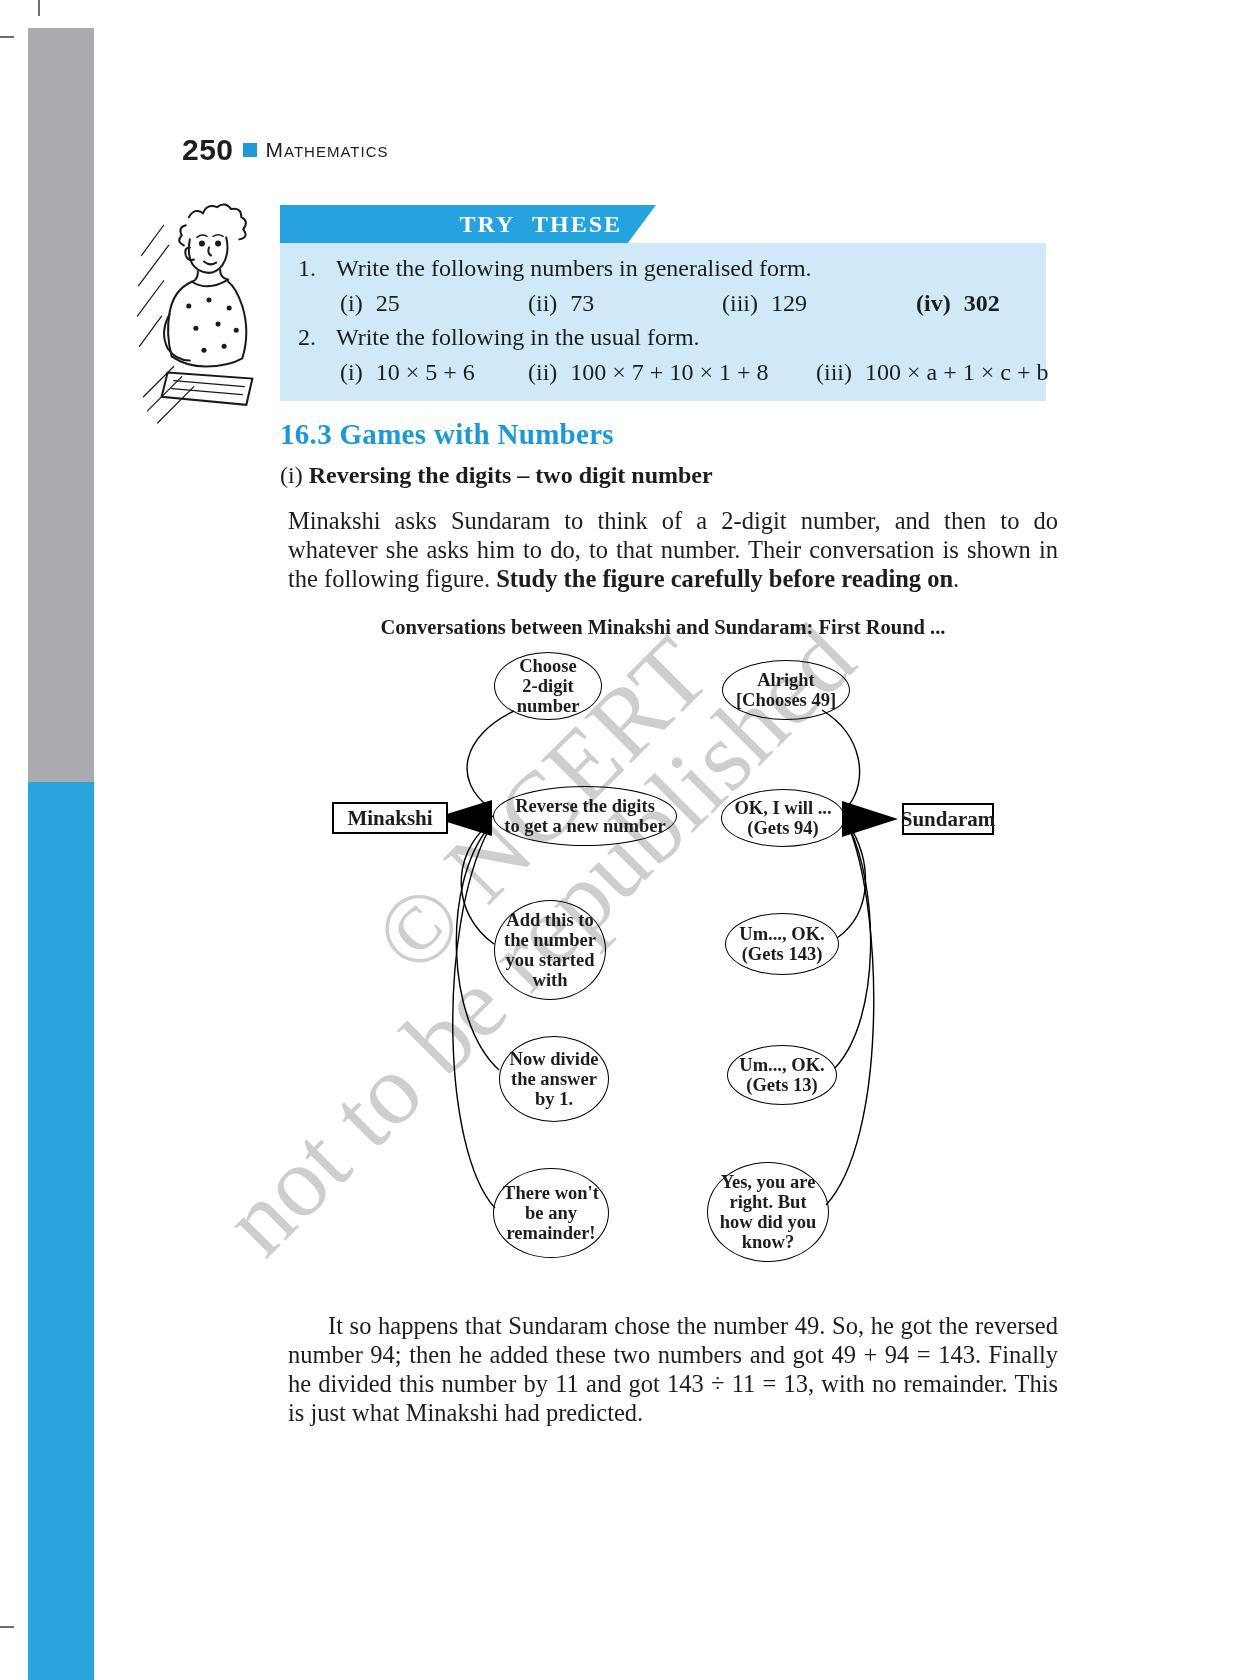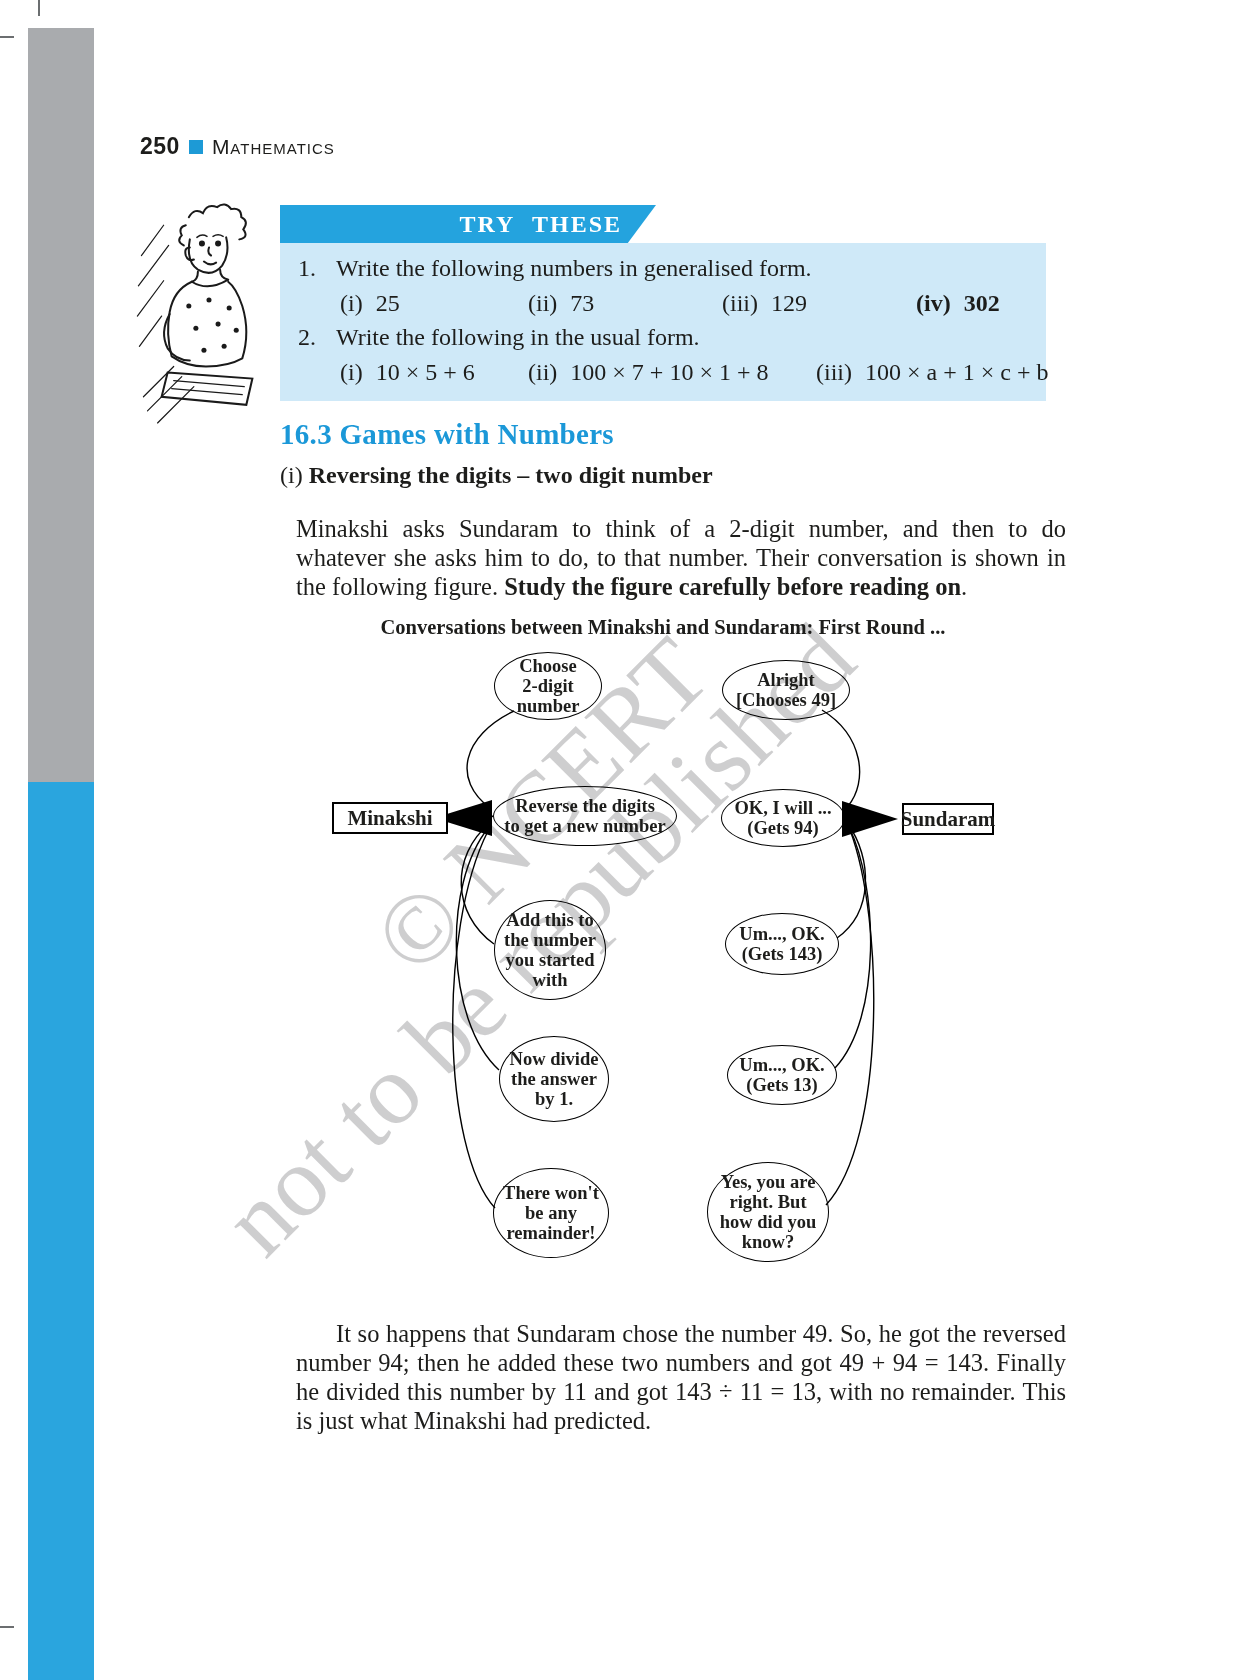--- a/index.html
+++ b/index.html
@@ -8,21 +8,21 @@
     background:#ffffff; color:#1d1d1b;
     font-family:"Liberation Serif", serif;
   }
   .crop { position:absolute; background:#6b6e70; }
 
   .sidebar-gray { position:absolute; left:28px; top:28px; width:66px; height:754px; background:#a9abae; }
   .sidebar-blue { position:absolute; left:28px; top:782px; width:66px; height:898px; background:#2aa5de; }
 
   .header { position:absolute; left:140px; top:133px; display:flex; align-items:center; gap:9px;
             font-family:"Liberation Sans", sans-serif; }
-  .page-num { font-weight:bold; font-size:23px; letter-spacing:0.5px; }
+  .page-num { font-weight:bold; font-size:30px; letter-spacing:0.5px;margin-left:42px; }
   .hdr-square { width:14px; height:14px; background:#1d9ad6; display:inline-block; }
   .subject { font-size:21px; font-variant:small-caps; letter-spacing:1px; }
 
   .child-illo { position:absolute; left:133px; top:195px; width:152px; height:232px; }
 
   .banner {
     position:absolute; left:280px; top:205px; width:376px; height:38px;
     background:#24a3de; clip-path:polygon(0 0,100% 0,92.5% 100%,0 100%);
     display:flex; align-items:center; justify-content:flex-end;
     padding-right:34px; box-sizing:border-box;
@@ -31,21 +31,21 @@
 
   .exbox { position:absolute; left:280px; top:243px; width:766px; height:158px; background:#cfe9f8; font-size:24px; }
   .exline { position:absolute; display:flex; gap:20px; white-space:nowrap; }
   .optrow { position:absolute; left:0; width:100%; height:30px; }
   .opt { position:absolute; display:flex; gap:13px; white-space:nowrap; }
 
   .section-heading { position:absolute; left:280px; top:418px; margin:0;
     font-size:29px; font-weight:bold; color:#1b98d8; letter-spacing:0.3px; }
   .sub-heading { position:absolute; left:280px; top:462px; font-size:24px; }
   .para { position:absolute; left:280px; width:770px; font-size:24.5px; line-height:29px;
-          text-align:justify; margin:16px; }
+          text-align:justify; margin:8px; }
   .para.intro { top:498px; }
   .para.closing { top:1303px; text-indent:40px; }
 
   .watermark { position:absolute; font-family:"Liberation Serif", serif; color:#a7a7a9; opacity:0.55;
                white-space:nowrap; transform:rotate(-45deg); font-weight:400; z-index:1; }
   .wm1 { left:330px; top:748px; font-size:100px; }
   .wm2 { left:118px; top:882px; font-size:100px; }
 
   .diagram-title { position:absolute; left:280px; top:616px; width:766px; text-align:center;
                    font-weight:bold; font-size:20.5px; z-index:2; }

